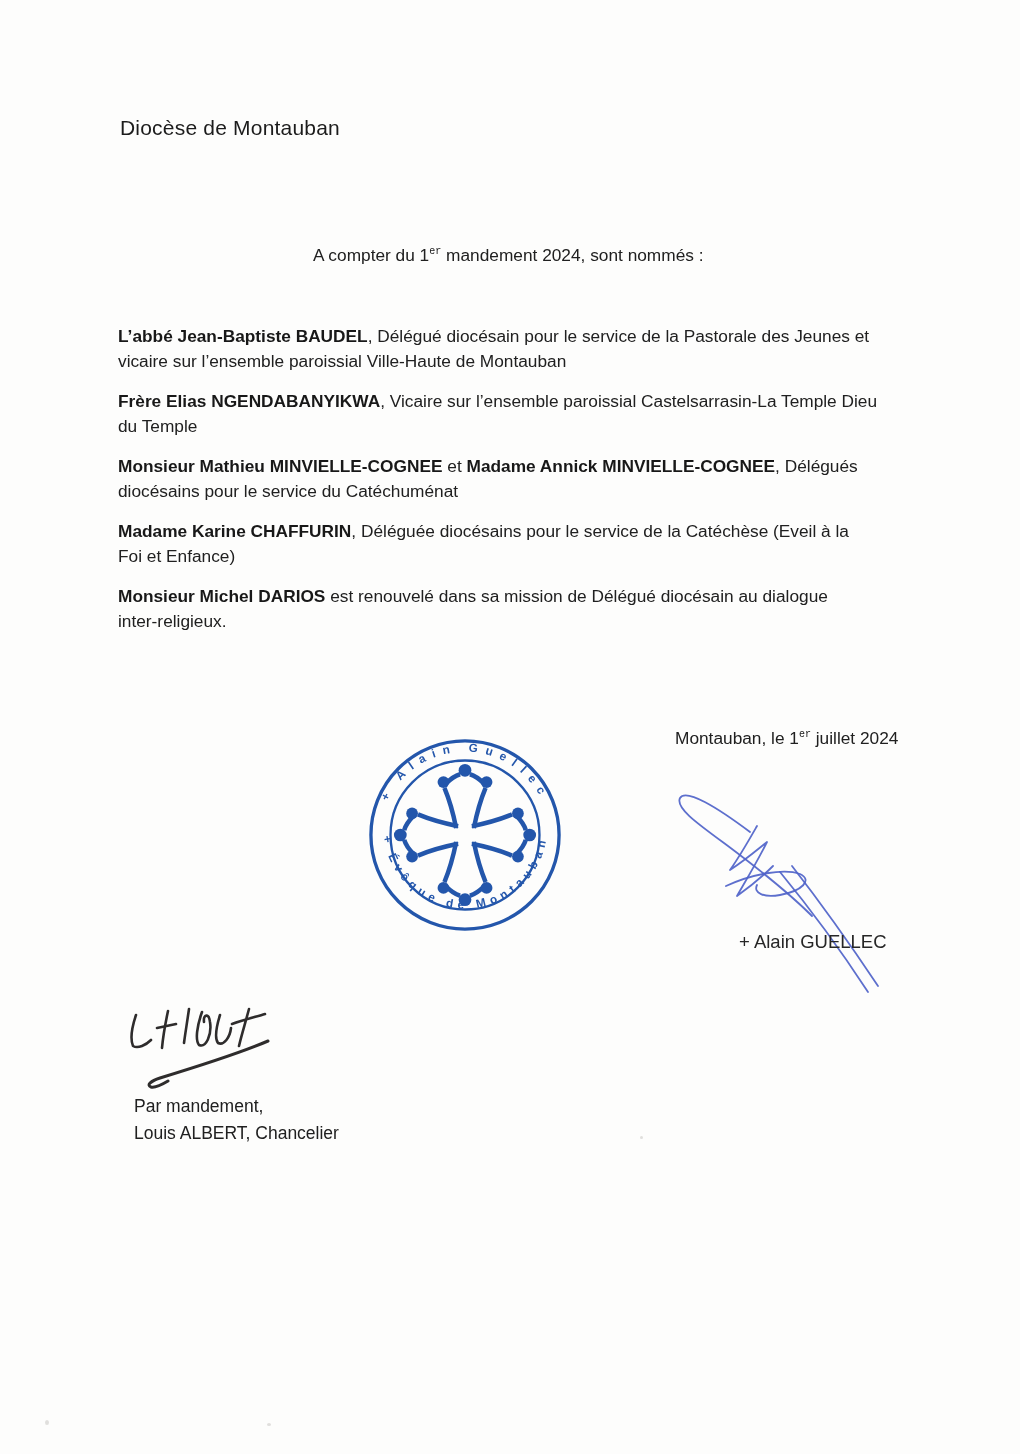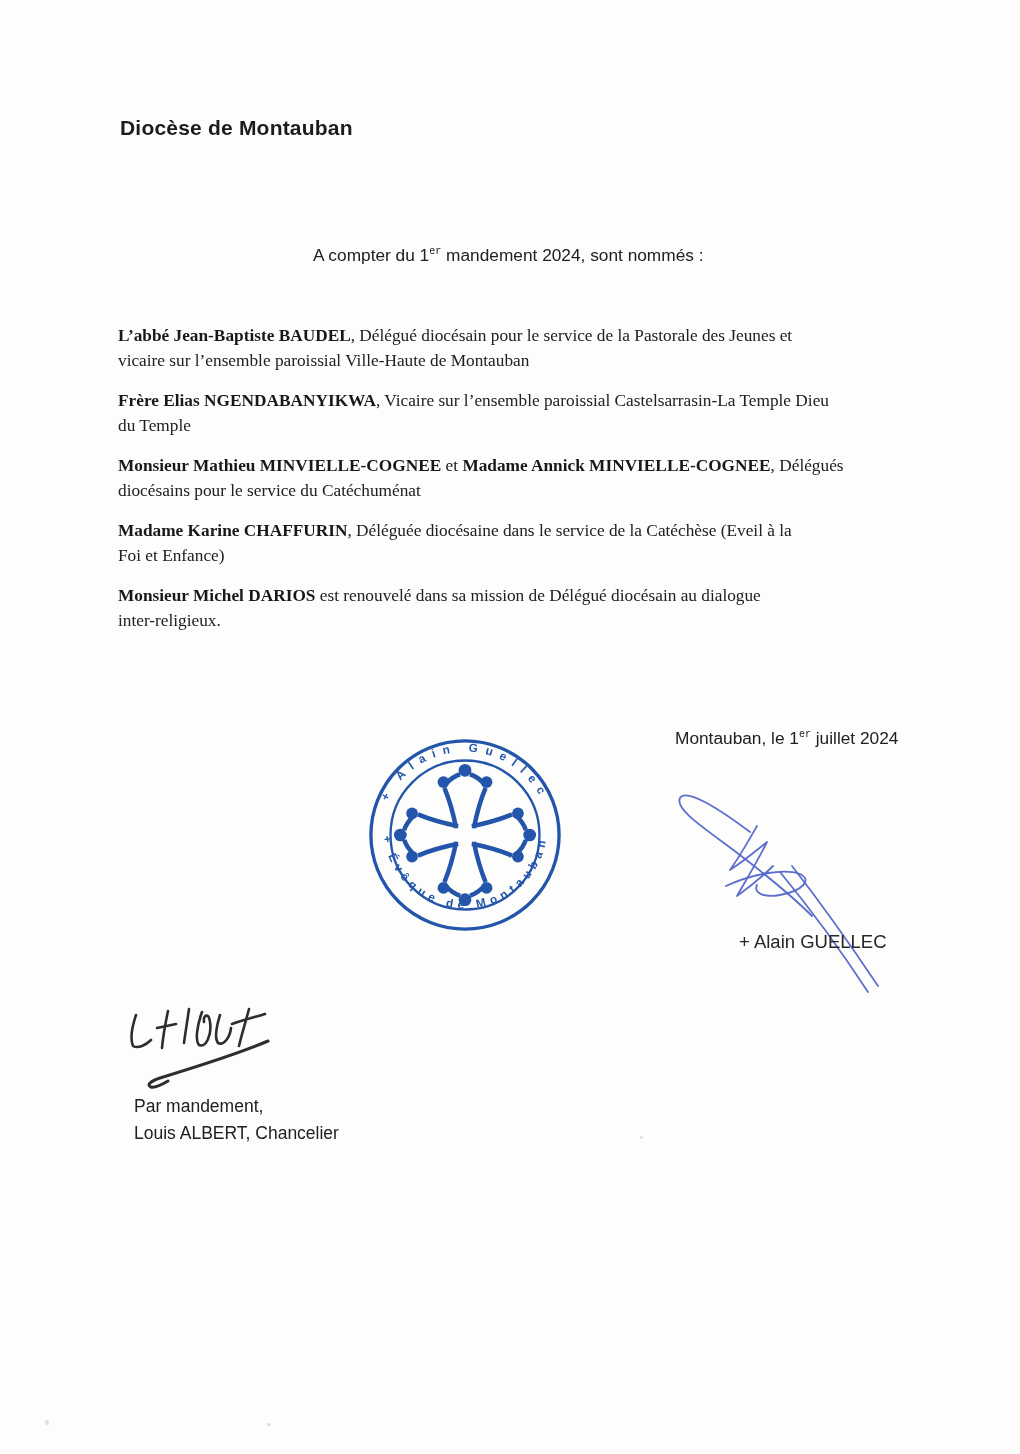--- a/index.html
+++ b/index.html
@@ -6,32 +6,32 @@
   .page{
     position:relative;
     width:1020px;height:1454px;
     background:#fdfdfc;
     font-family:"Liberation Sans", sans-serif;
     color:#202020;
     overflow:hidden;
   }
   .doc-title{
     position:absolute;left:120px;top:116px;margin:0;
-    font-size:21px;font-weight:700;letter-spacing:.2px;color:#1c1c1c;
+    font-size:21px;font-weight:400;letter-spacing:.2px;color:#1c1c1c;
   }
   .intro{
     position:absolute;left:313px;top:243px;margin:0;
     font-size:17.3px;line-height:24.5px;white-space:nowrap;
   }
   sup.ord{font-size:10px;vertical-align:super;line-height:0;font-family:Liberation Mono, monospace;}
   .body-paragraphs{
     position:absolute;left:118px;top:324px;width:860px;
     font-size:17.3px;line-height:24.5px;
   }
-  .body-paragraphs p{margin:0 0 16px 0;white-space:nowrap;font-family:Liberation Serif, serif;}
+  .body-paragraphs p{margin:0 0 16px 0;white-space:nowrap;}
   .body-paragraphs b{font-weight:700;color:#181818;}
   .dateline{
     position:absolute;left:675px;top:726px;margin:0;
     font-size:17.3px;line-height:24.5px;white-space:nowrap;
   }
   .seal{position:absolute;left:367px;top:737px;width:196px;height:196px;}
   .seal svg{width:100%;height:100%;}
   .seal-ink{stroke:#2356ab;fill:none;}
   .seal-fill{fill:#2356ab;stroke:none;}
   .seal-text{fill:#2356ab;font-family:"Liberation Sans",sans-serif;font-weight:700;font-size:12px;}
@@ -60,21 +60,21 @@
 
   <p class="intro"><span>A compter du 1</span><sup class="ord">er</sup><span> mandement 2024, sont nommés :</span></p>
 
   <div class="body-paragraphs">
     <p><b>L’abbé Jean-Baptiste BAUDEL</b><span>, Délégué diocésain pour le service de la Pastorale des Jeunes et</span><br><span>vicaire sur l’ensemble paroissial Ville-Haute de Montauban</span></p>
 
     <p><b>Frère Elias NGENDABANYIKWA</b><span>, Vicaire sur l’ensemble paroissial Castelsarrasin-La Temple Dieu</span><br><span>du Temple</span></p>
 
     <p><b>Monsieur Mathieu MINVIELLE-COGNEE</b><span> et </span><b>Madame Annick MINVIELLE-COGNEE</b><span>, Délégués</span><br><span>diocésains pour le service du Catéchuménat</span></p>
 
-    <p><b>Madame Karine CHAFFURIN</b><span>, Déléguée diocésaine dans le service de la Catéchèse (Eveil à la</span><br><span>Foi et Enfance)</span></p>
+    <p><b>Madame Karine CHAFFURIN</b><span>, Déléguée diocésains pour le service de la Catéchèse (Eveil à la</span><br><span>Foi et Enfance)</span></p>
 
     <p><b>Monsieur Michel DARIOS</b><span> est renouvelé dans sa mission de Délégué diocésain au dialogue</span><br><span>inter-religieux.</span></p>
   </div>
 
   <p class="dateline"><span>Montauban, le 1</span><sup class="ord">er</sup><span> juillet 2024</span></p>
 
   <div class="seal">
     <svg viewBox="0 0 200 200" xmlns="http://www.w3.org/2000/svg">
       <circle class="seal-ink" cx="100" cy="100" r="96" stroke-width="3.4"></circle>
       <circle class="seal-ink" cx="100" cy="100" r="76" stroke-width="2.4"></circle>

